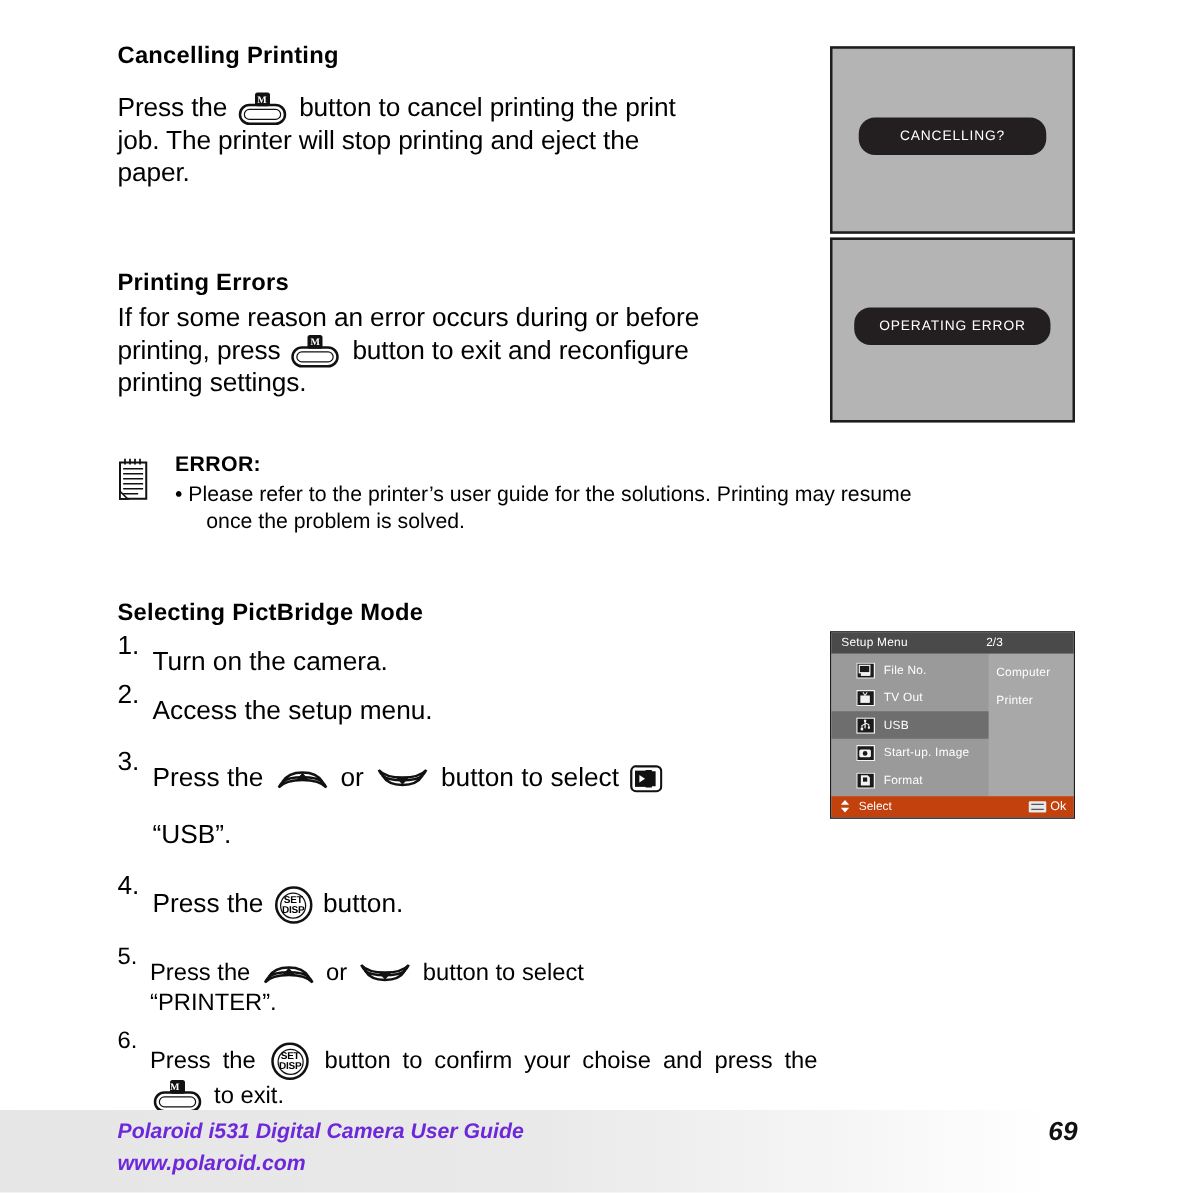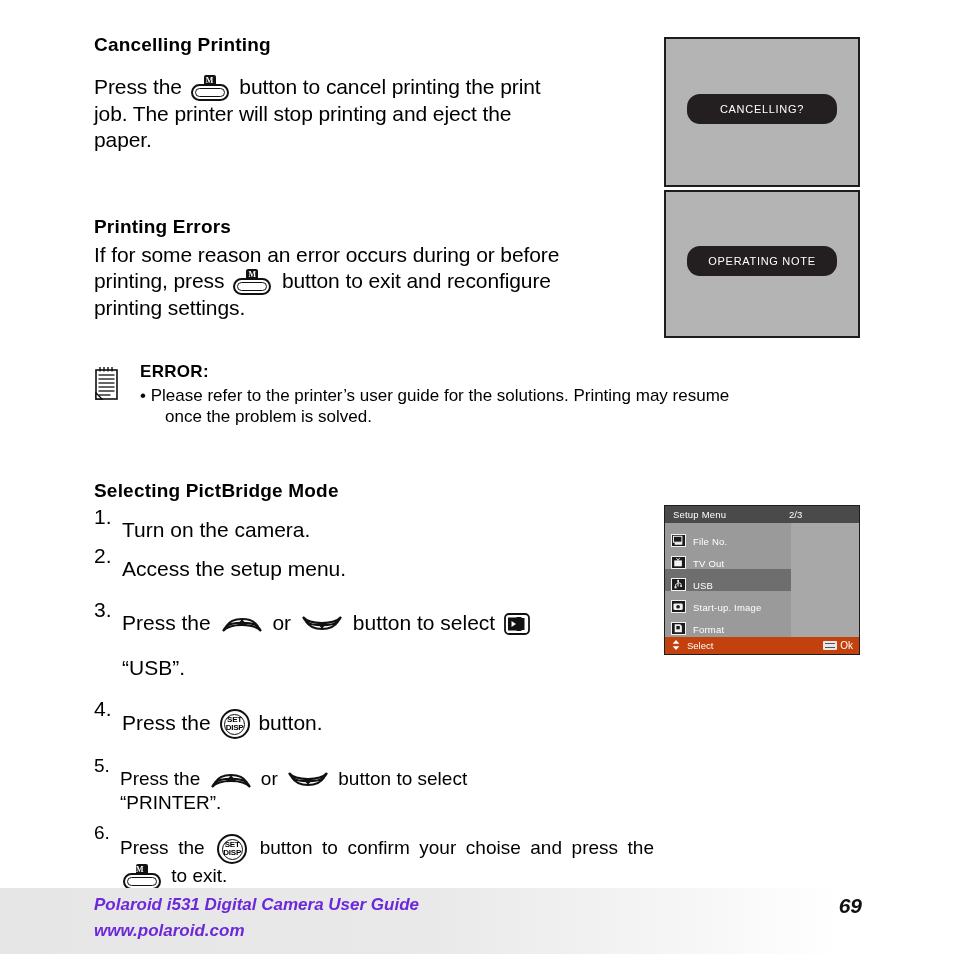--- a/index.html
+++ b/index.html
@@ -221,22 +221,22 @@
   }
   #lcd-setup .sm-right {
     flex: 1;
     background: #a8a8a8;
     padding-top: 4px;
     box-sizing: border-box;
   }
   #lcd-setup .row {
     height: 22px;
     display: flex;
-    align-items: flex-end;
-    padding-left: 6px;
+    align-items: center;
+    padding-left: 20px;
     box-sizing: border-box;
   }
   #lcd-setup .row.sel { background: #6e6e6e; }
   #lcd-setup .row .mi {
     width: 15px; height: 13px; flex: none;
     margin-right: 7px;
     background: #1b1b1b;
     border: 1px solid #f2f2f2;
     position: relative;
     box-sizing: border-box;
@@ -488,21 +488,21 @@
       </span>
     </div>
 
   </div>
 
   <div class="lcd" id="lcd-cancel">
     <div class="toast">CANCELLING?</div>
   </div>
 
   <div class="lcd" id="lcd-error">
-    <div class="toast">OPERATING NOTE</div>
+    <div class="toast">OPERATING ERROR</div>
   </div>
 
   <div id="lcd-setup">
 
     <div class="sm-head">
       <span class="t">Setup Menu</span>
       <span class="p">2/3</span>
     </div>
 
     <div class="sm-body">
@@ -559,20 +559,24 @@
             <svg viewBox="0 0 15 13" width="13" height="11" style="position:absolute;left:0;top:0">
               <path d="M3 1.5 L9.5 1.5 L11.5 3.5 L11.5 11 L3 11 Z" fill="#f2f2f2"></path>
               <rect x="5" y="3.5" width="4" height="4" fill="#1b1b1b"></rect>
             </svg>
           </span>
           <span class="lab">Format</span>
         </div>
 
       </div>
 
+      <div class="sm-right">
+        <div class="val">Computer</div>
+        <div class="val">Printer</div>
+      </div>
 
     </div>
 
     <div class="sm-foot">
       <span class="updn">
         <svg viewBox="0 0 12 13" width="10" height="12">
           <path d="M6 0.5 L10 5 L2 5 Z" fill="#ffffff"></path>
           <path d="M6 12.5 L10 8 L2 8 Z" fill="#ffffff"></path>
         </svg>
       </span>

